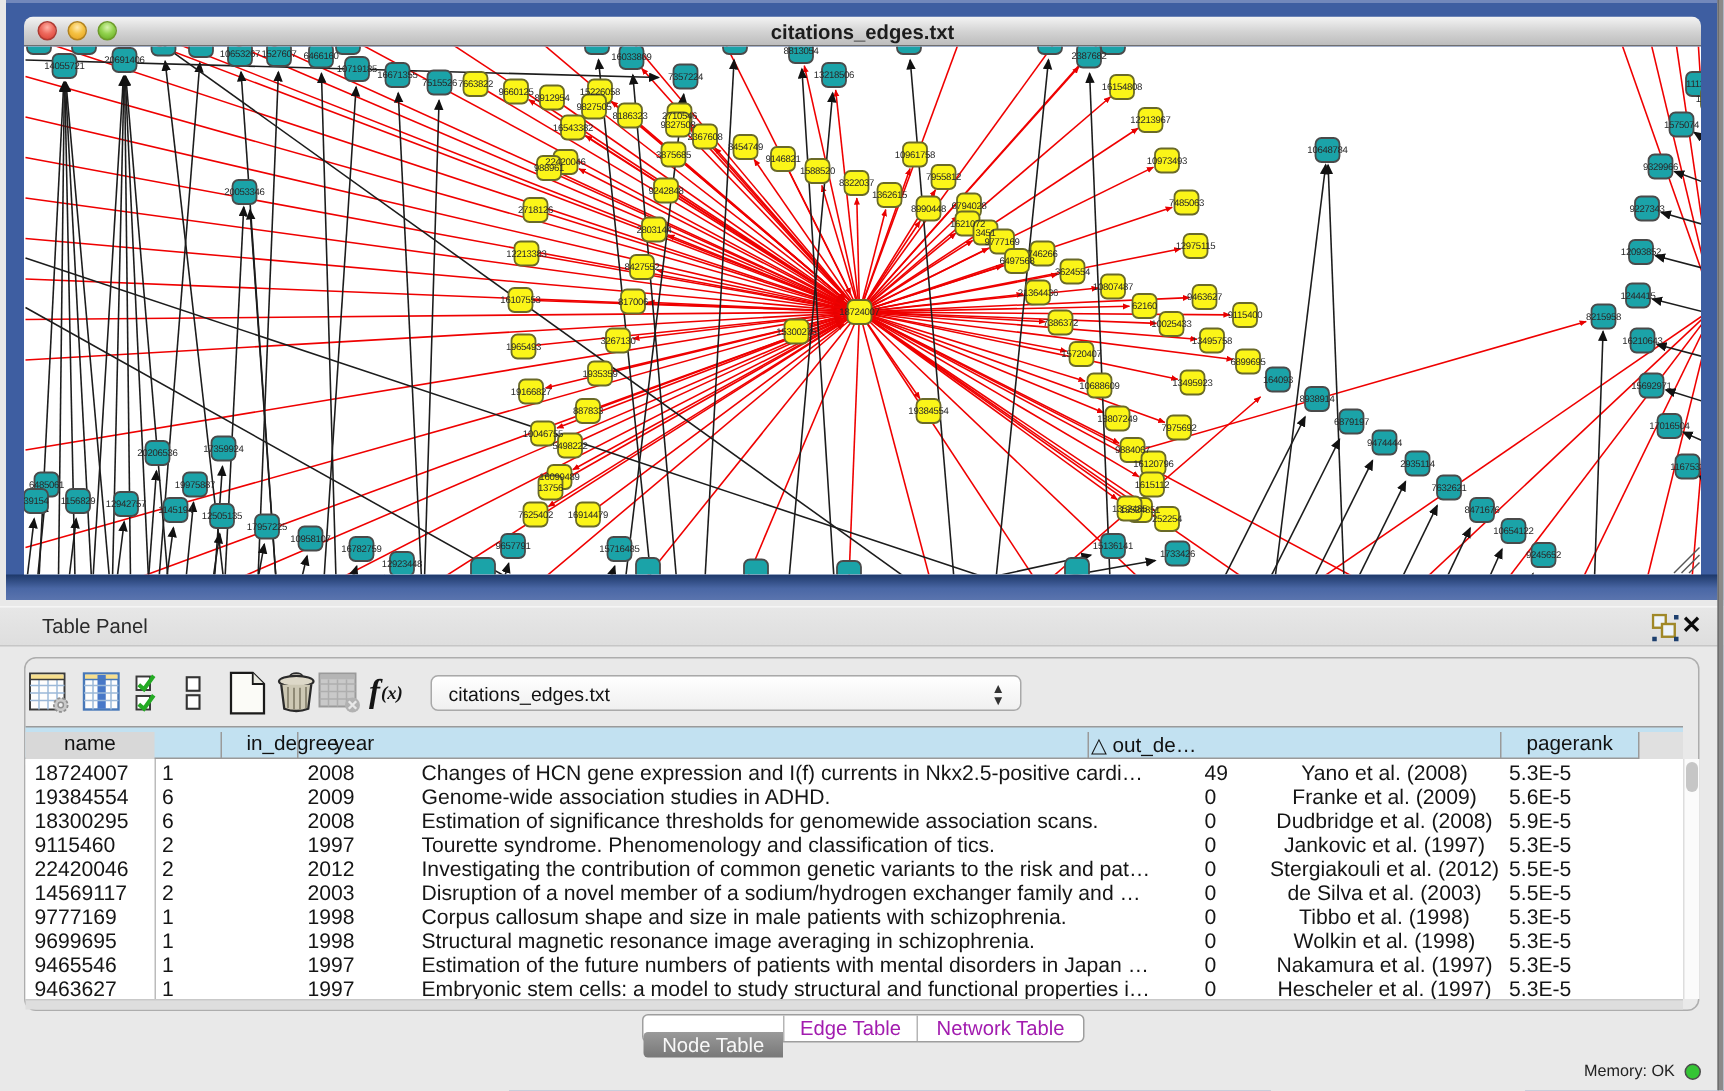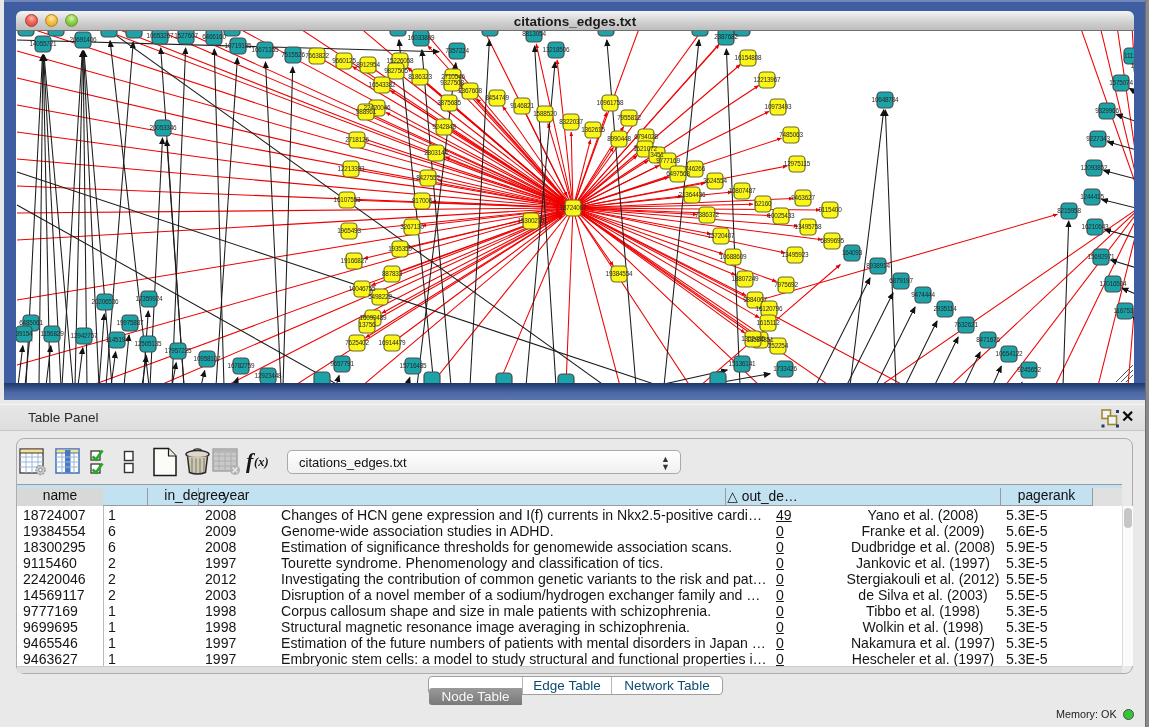--- a/index.html
+++ b/index.html
@@ -37,27 +37,27 @@
 #combo .t { position:absolute; left:11px; top:4px; font-size:13px; color:#111; }
 #combo .ar { position:absolute; right:10px; top:4px; font-size:9px; color:#333; line-height:8px; text-align:center; }
 
 #thead { left:17px; top:484px; width:1105px; height:22px; background:#c2e1f1; border-top:1px solid #9a9a9a; border-bottom:1px solid #9a9a9a; }
 #thead span { position:absolute; top:3px; font-size:13.8px; color:#111; text-align:center; border-left:1px solid #9a9a9a; height:22px; }
 #tbody { left:17px; top:506px; width:1105px; height:160px; background:#fff; }
 #tbody .vline { position:absolute; left:86px; top:0; width:1px; height:160px; background:#bbb; }
 .row { position:absolute; left:17px; width:1105px; height:16px; font-size:14.1px; color:#151515; }
 .row span { position:absolute; top:1px; white-space:nowrap; }
 .c0 { left:6px; } .c1 { left:91px; } .c2 { left:188px; } .c3 { left:264px; width:490px; overflow:hidden; }
-.c4 { left:759px;text-decoration:underline; } .c5 { left:828px; width:156px; text-align:center; } .c6 { left:989px; }
+.c4 { left:786px; } .c5 { left:828px; width:156px; text-align:center; } .c6 { left:989px; }
 #hscroll { left:17px; top:666px; width:1105px; height:7px; background:#dedede; border-top:1px solid #c9c9c9; }
 #vscroll { left:1122px; top:506px; width:11px; height:160px; background:#fbfbfb; border-left:1px solid #ddd; }
 #vthumb { left:1123.5px; top:508px; width:8px; height:20px; background:#c6c6c6; border-radius:4px; }
 
 #tabs { left:428px; top:676px; width:295px; height:19px; background:#fff; border:1px solid #9e9e9e; border-radius:4px; font-size:13.5px; }
-#tabs .seg { position:absolute; top:0; height:17px; text-align:center; padding-top:1px; color:#0c4a6e; }
+#tabs .seg { position:absolute; top:0; height:17px; text-align:center; padding-top:1px; color:#a21caf; }
 #seg1 { left:0; width:93px; background:linear-gradient(#9a9a9a,#787878); color:#f8f8f8 !important; border-radius:3px 0 0 3px;margin-top:11px; }
 #seg2 { left:93px; width:89px; border-left:1px solid #b5b5b5; }
 #seg3 { left:182px; width:111px; border-left:1px solid #b5b5b5; }
 #mem { left:1056px; top:708px; font-size:10.8px; color:#222; }
 #dot { left:1123px; top:709px; width:11px; height:11px; border-radius:50%; background:#35c535; border:1.5px solid #4c4c4c; }
 </style></head>
 <body>
 <div id="page">
 <div class="abs" id="frame">
       <div class="hl"></div>

